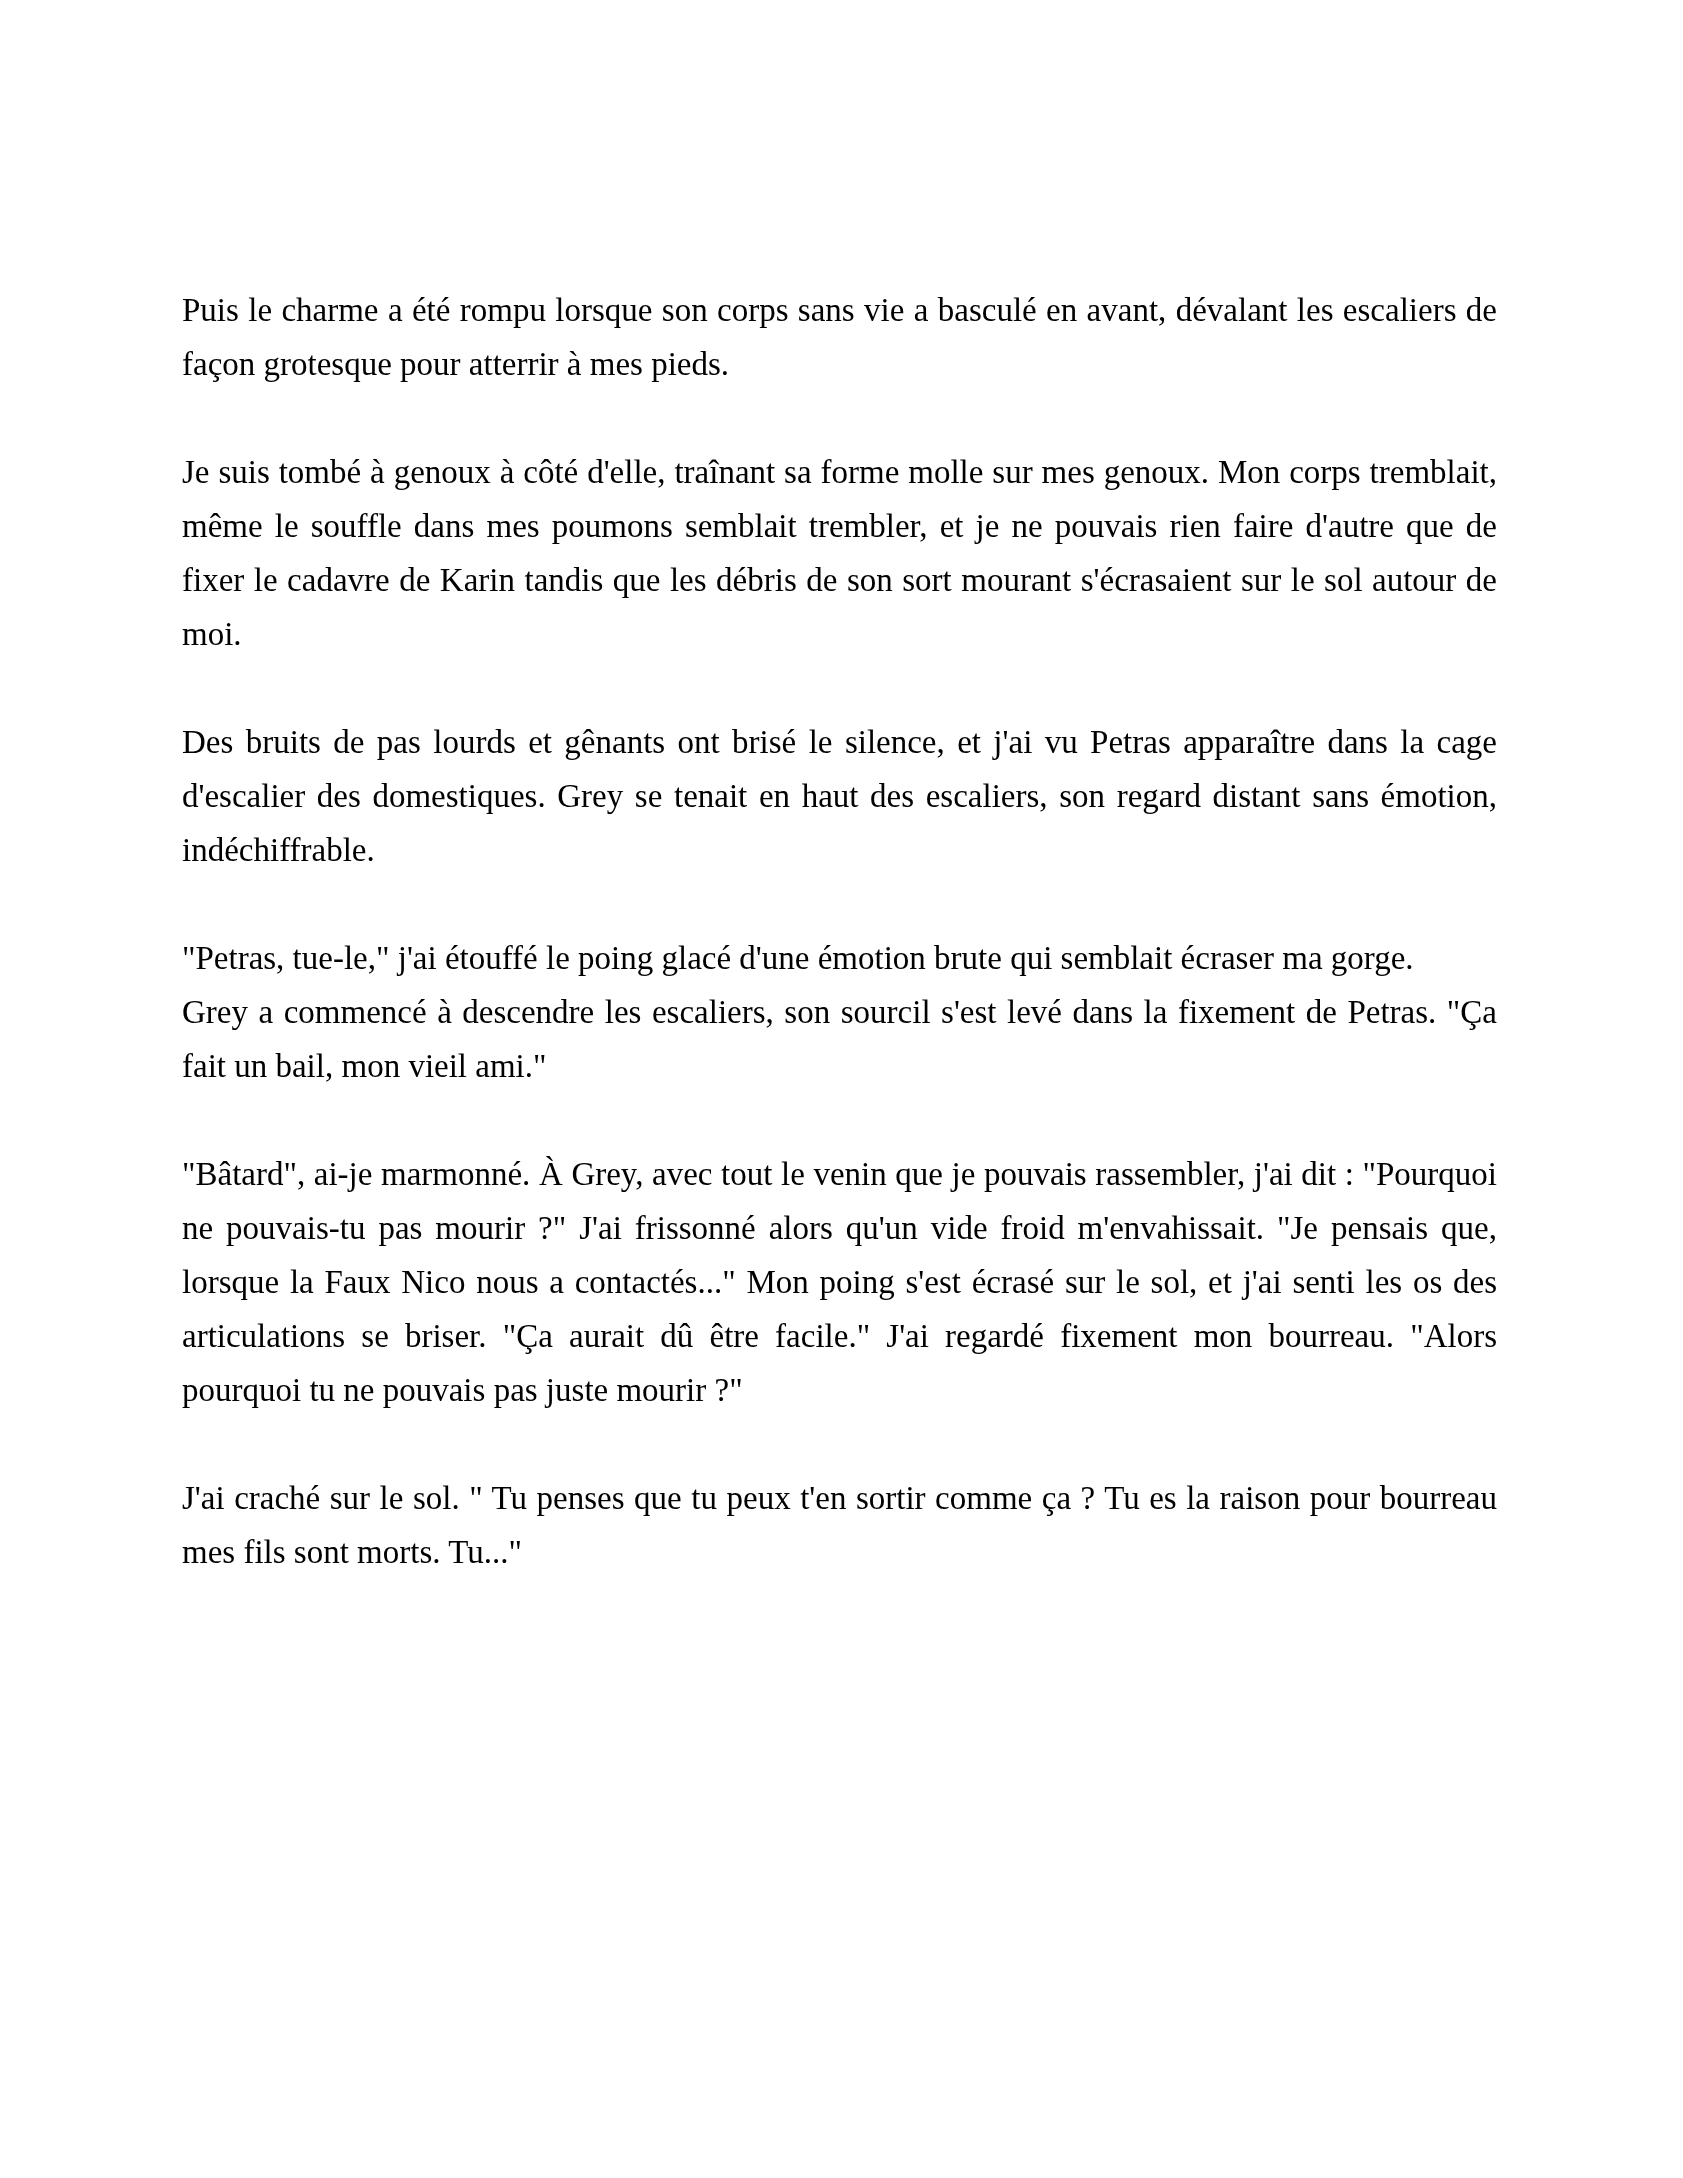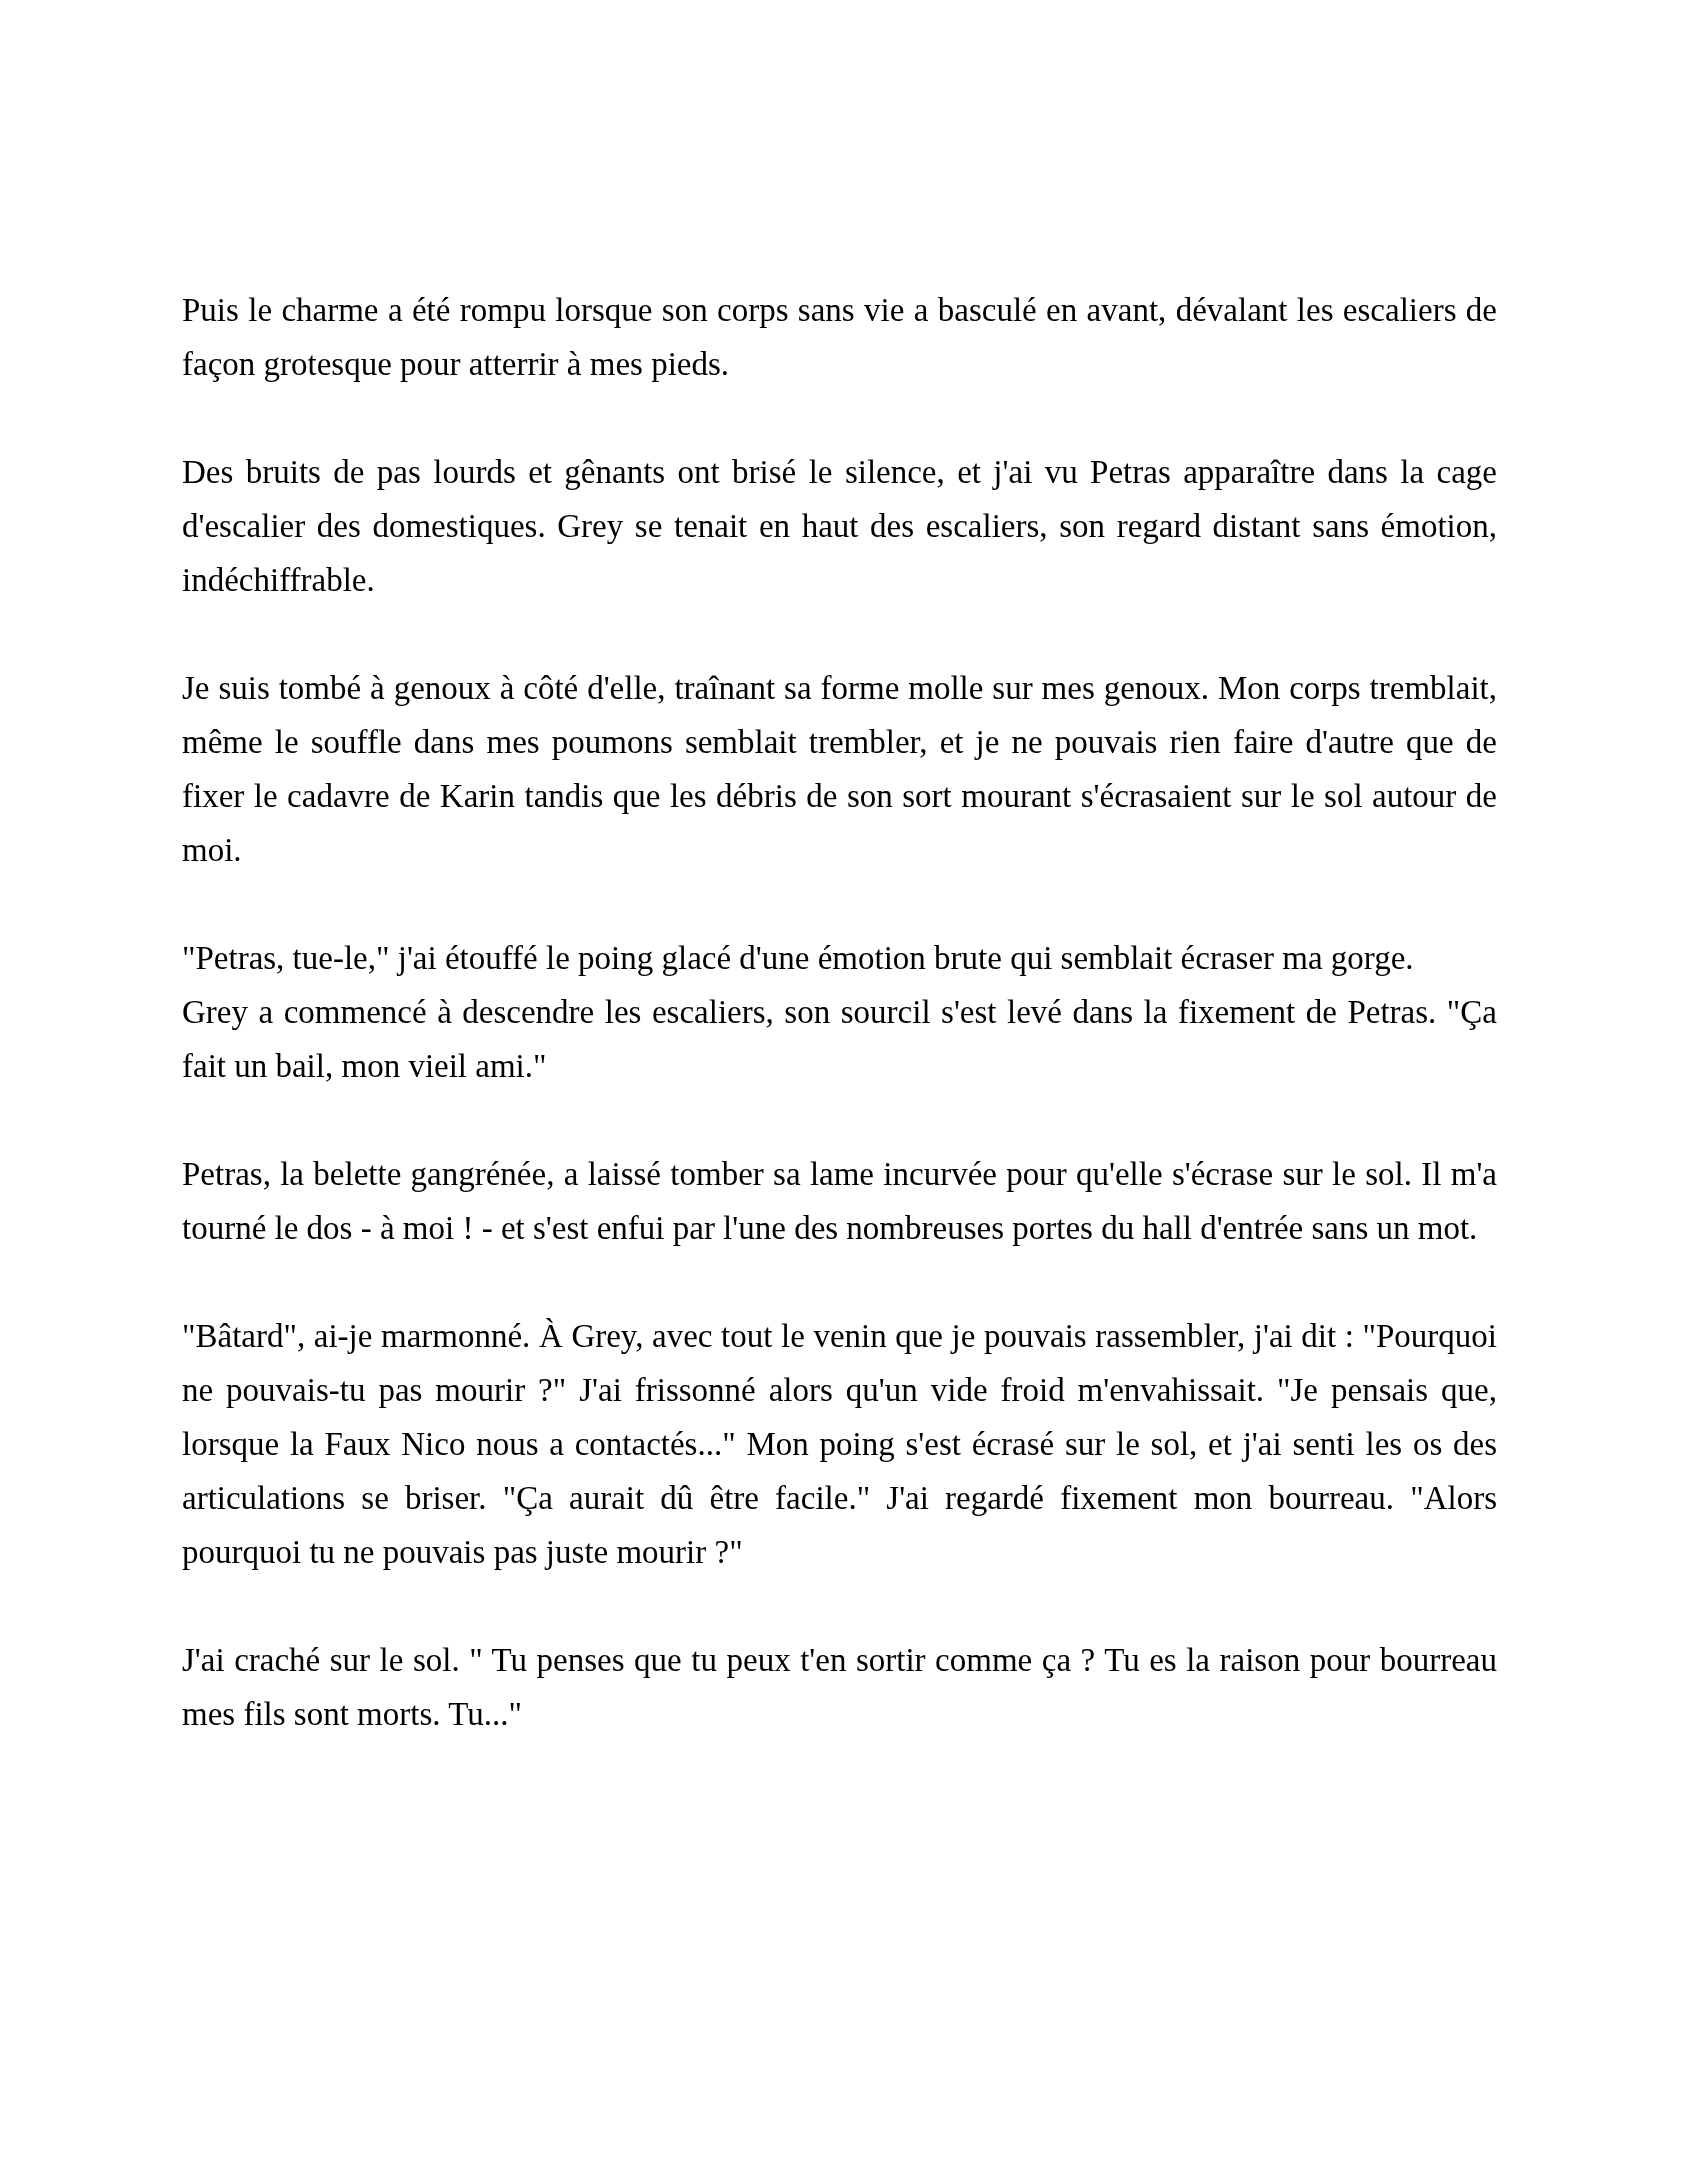--- a/index.html
+++ b/index.html
@@ -39,22 +39,21 @@
     .para.tight {
       margin-bottom: 0;
     }
   </style>
 </head>
 <body>
 
 <div class="page">
   <div class="text-block">
     <p class="para">Puis le charme a été rompu lorsque son corps sans vie a basculé en avant, dévalant les escaliers de façon grotesque pour atterrir à mes pieds.</p>
+    <p class="para">Je suis tombé à genoux à côté d'elle, traînant sa forme molle sur mes genoux. Mon corps tremblait, même le souffle dans mes poumons semblait trembler, et je ne pouvais rien faire d'autre que de fixer le cadavre de Karin tandis que les débris de son sort mourant s'écrasaient sur le sol autour de moi.</p>
     <p class="para">Des bruits de pas lourds et gênants ont brisé le silence, et j'ai vu Petras apparaître dans la cage d'escalier des domestiques. Grey se tenait en haut des escaliers, son regard distant sans émotion, indéchiffrable.</p>
-    <p class="para">Je suis tombé à genoux à côté d'elle, traînant sa forme molle sur mes genoux. Mon corps tremblait, même le souffle dans mes poumons semblait trembler, et je ne pouvais rien faire d'autre que de fixer le cadavre de Karin tandis que les débris de son sort mourant s'écrasaient sur le sol autour de moi.</p>
     <p class="para tight">"Petras, tue-le," j'ai étouffé le poing glacé d'une émotion brute qui semblait écraser ma gorge.</p>
     <p class="para">Grey a commencé à descendre les escaliers, son sourcil s'est levé dans la fixement de Petras. "Ça fait un bail, mon vieil ami."</p>
-    <p class="para">Petras, la belette gangrénée, a laissé tomber sa lame incurvée pour qu'elle s'écrase sur le sol. Il m'a tourné le dos - à moi ! - et s'est enfui par l'une des nombreuses portes du hall d'entrée sans un mot.</p>
     <p class="para">"Bâtard", ai-je marmonné. À Grey, avec tout le venin que je pouvais rassembler, j'ai dit : "Pourquoi ne pouvais-tu pas mourir ?" J'ai frissonné alors qu'un vide froid m'envahissait. "Je pensais que, lorsque la Faux Nico nous a contactés..." Mon poing s'est écrasé sur le sol, et j'ai senti les os des articulations se briser. "Ça aurait dû être facile." J'ai regardé fixement mon bourreau. "Alors pourquoi tu ne pouvais pas juste mourir ?"</p>
     <p class="para">J'ai craché sur le sol. " Tu penses que tu peux t'en sortir comme ça ? Tu es la raison pour bourreau mes fils sont morts. Tu..."</p>
   </div>
 </div>
 
 
 </body></html>

